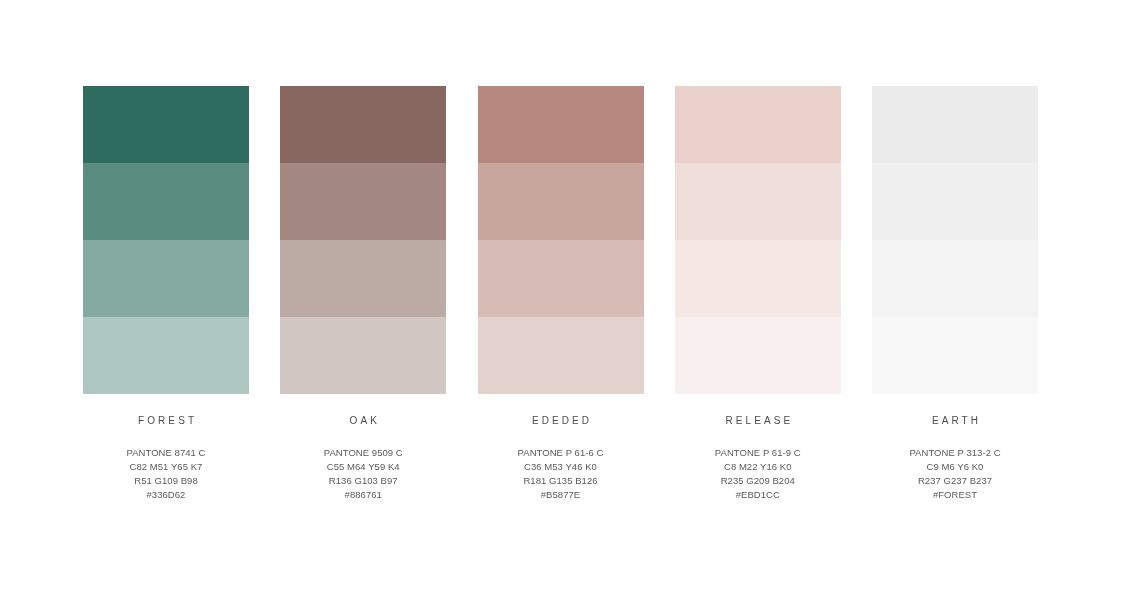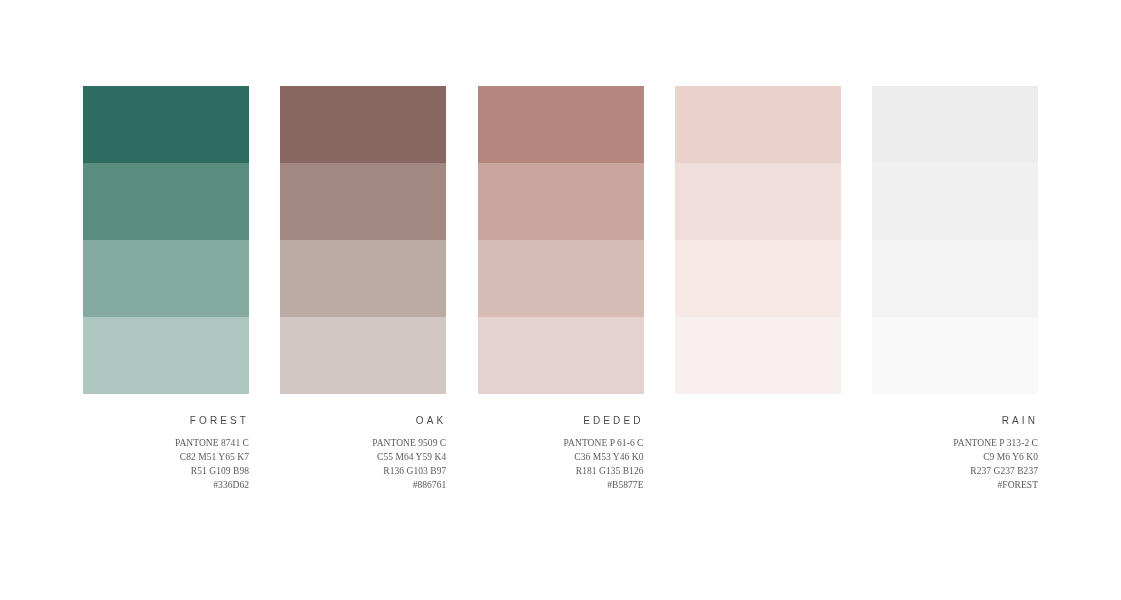--- a/index.html
+++ b/index.html
@@ -43,36 +43,35 @@
   }
 
   .tint-band {
     width: 100%;
     height: 77px;
     flex: 0 0 77px;
   }
 
   .swatch-caption {
     width: 166px;
-    text-align: right;
+    text-align: center;
     padding-top: 21px;
   }
 
   .color-name {
     font-size: 10px;
     letter-spacing: 3.1px;
     color: #4a4a4a;
     text-indent: 3.1px;
     line-height: 12px;
     white-space: nowrap;
   }
 
   .color-specs {
-    margin-top: 9px;
-    font-family: Liberation Serif, serif;
+    margin-top: 19px;
   }
 
   .spec-line {
     font-size: 9.5px;
     color: #5a5a5a;
     line-height: 14px;
     letter-spacing: 0.05px;
     white-space: nowrap;
   }
 </style>
@@ -136,31 +135,40 @@
       </div>
     </div>
 
     <div class="swatch-column">
       <div class="tint-stack">
         <div class="tint-band" style="background-color: rgb(235, 209, 204);"></div>
         <div class="tint-band" style="background-color: rgb(240, 222, 218);"></div>
         <div class="tint-band" style="background-color: rgb(245, 232, 229);"></div>
         <div class="tint-band" style="background-color: rgb(248, 240, 238);"></div>
       </div>
+      <div class="swatch-caption">
+        <div class="color-name">RELEASE</div>
+        <div class="color-specs">
+          <div class="spec-line">PANTONE P 61-9 C</div>
+          <div class="spec-line">C8 M22 Y16 K0</div>
+          <div class="spec-line">R235 G209 B204</div>
+          <div class="spec-line">#EBD1CC</div>
+        </div>
+      </div>
     </div>
 
     <div class="swatch-column">
       <div class="tint-stack">
         <div class="tint-band" style="background-color: rgb(236, 236, 236);"></div>
         <div class="tint-band" style="background-color: rgb(240, 240, 240);"></div>
         <div class="tint-band" style="background-color: rgb(243, 243, 243);"></div>
         <div class="tint-band" style="background-color: rgb(248, 248, 248);"></div>
       </div>
       <div class="swatch-caption">
-        <div class="color-name">RAIN</div>
+        <div class="color-name">EARTH</div>
         <div class="color-specs">
           <div class="spec-line">PANTONE P 313-2 C</div>
           <div class="spec-line">C9 M6 Y6 K0</div>
           <div class="spec-line">R237 G237 B237</div>
           <div class="spec-line">#FOREST</div>
         </div>
       </div>
     </div>
 
   </div>

